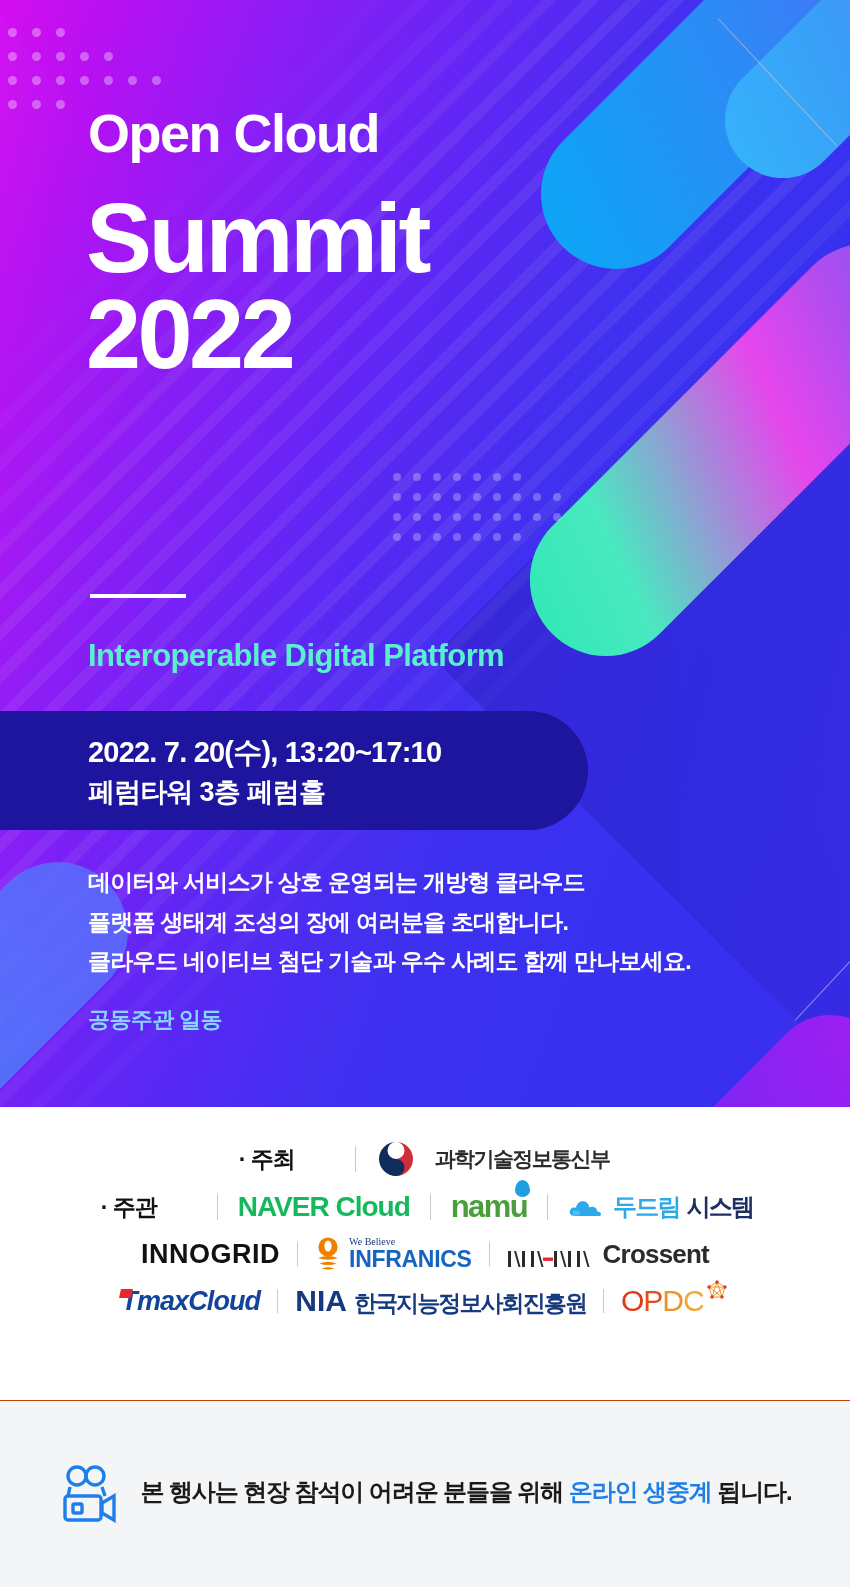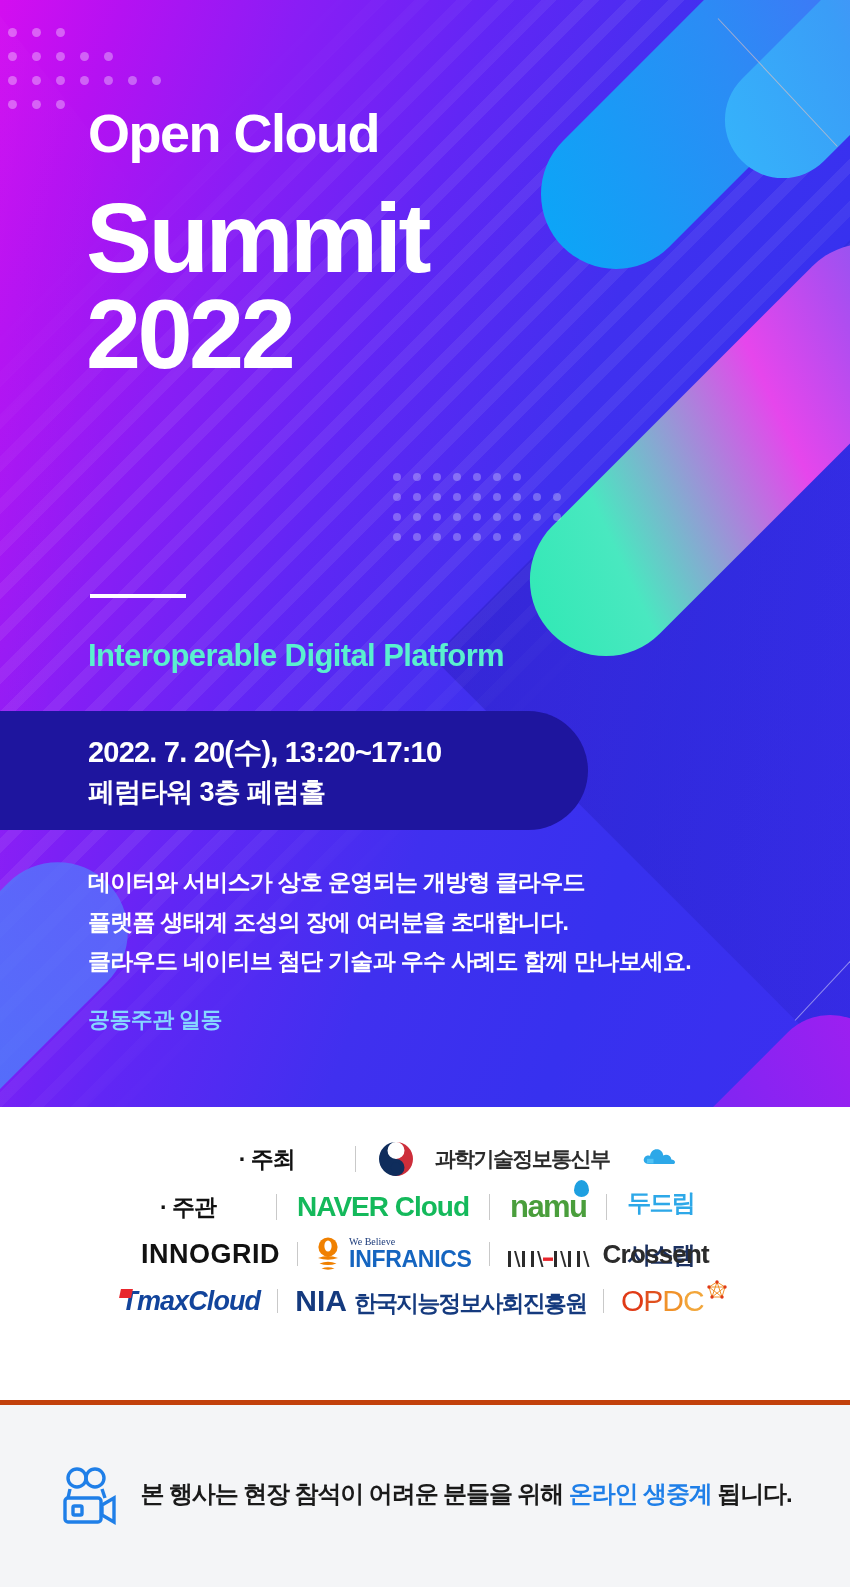--- a/index.html
+++ b/index.html
@@ -136,21 +136,21 @@
 
   
   .gov { display:flex; align-items:center; gap:19px; }
   .taegeuk { position:relative; width:40px; height:40px; flex:none; }
   .gov-name { font-size:21px; font-weight:600; color:#2b2b2b; letter-spacing:-1.6px; white-space:nowrap; }
 
   .naver-cloud { font-size:28px; font-weight:bold; color:#14b95b; letter-spacing:-1px; white-space:nowrap; }
   .namu-wrap { position:relative; display:inline-block; }
   .namu { font-size:31px; font-weight:bold; color:#4a9e3c; letter-spacing:-1.6px; }
   .namu-dot { position:absolute; right:-3px; top:-9px; width:15px; height:17px; background:#1e9fe0; border-radius:50% 50% 50% 50%/60% 60% 40% 40%; }
-  .ddr { display:flex; align-items:center; gap:20px;flex-direction:column; }
+  .ddr { display:flex; align-items:center; gap:7px; }
   .ddr-icon { width:38px; height:24px; flex:none; }
   .ddr-t1 { font-size:24px; font-weight:bold; color:#2da8e8; letter-spacing:-1.8px; }
   .ddr-t2 { font-size:24px; font-weight:bold; color:#1b3060; letter-spacing:-1.8px; }
 
   .innogrid { font-size:27px; font-weight:bold; color:#111; letter-spacing:0.5px; white-space:nowrap; }
   .infra { display:flex; align-items:center; gap:8px; }
   .infra-icon { width:26px; height:34px; flex:none; }
   .infra-txt { line-height:1; }
   .infra-believe { font-size:10px; font-weight:normal; color:#1b3a7a; font-family:"Liberation Serif",serif; display:block; margin-bottom:1px; }
   .infra-name { font-size:23px; font-weight:bold; color:#1565c0; letter-spacing:-0.3px; display:block; }
@@ -165,21 +165,21 @@
   .nia-kr { font-size:23px; font-weight:bold; color:#153a7e; letter-spacing:-1.9px; }
   .opdc-wrap { position:relative; display:flex; align-items:flex-start; }
   .opdc { font-size:30px; font-weight:500; letter-spacing:-1px; }
   .opdc .o { color:#e03a16; } .opdc .p { color:#e0501e; }
   .opdc .d { color:#f0922a; } .opdc .c { color:#f2a63a; }
   .opdc-net { width:24px; height:24px; margin-left:1px; margin-top:-5px; }
 
   
   .notice {
     position:absolute; top:1400px; left:0; width:850px; height:187px;
-    background:#f4f5f7; border-top:5px solid #c2410c;
+    background:#f4f5f7; border-top:1px solid #c2410c;
     display:flex; align-items:center; justify-content:center; gap:20px;
   }
   .cam-icon { width:62px; height:62px; flex:none; }
   .notice-text { padding-bottom:4px; }
   .notice-l1 { font-size:24px; font-weight:bold; color:#1a1a1a; letter-spacing:-1.1px; white-space:nowrap; }
   .notice-l1 .hl { color:#1f7fe8; }
   .notice-l2 { font-size:20px; font-weight:600; color:#2f85e8; letter-spacing:-1.1px; margin-top:8px; white-space:nowrap; }
 </style>
 </head>
 <body>

